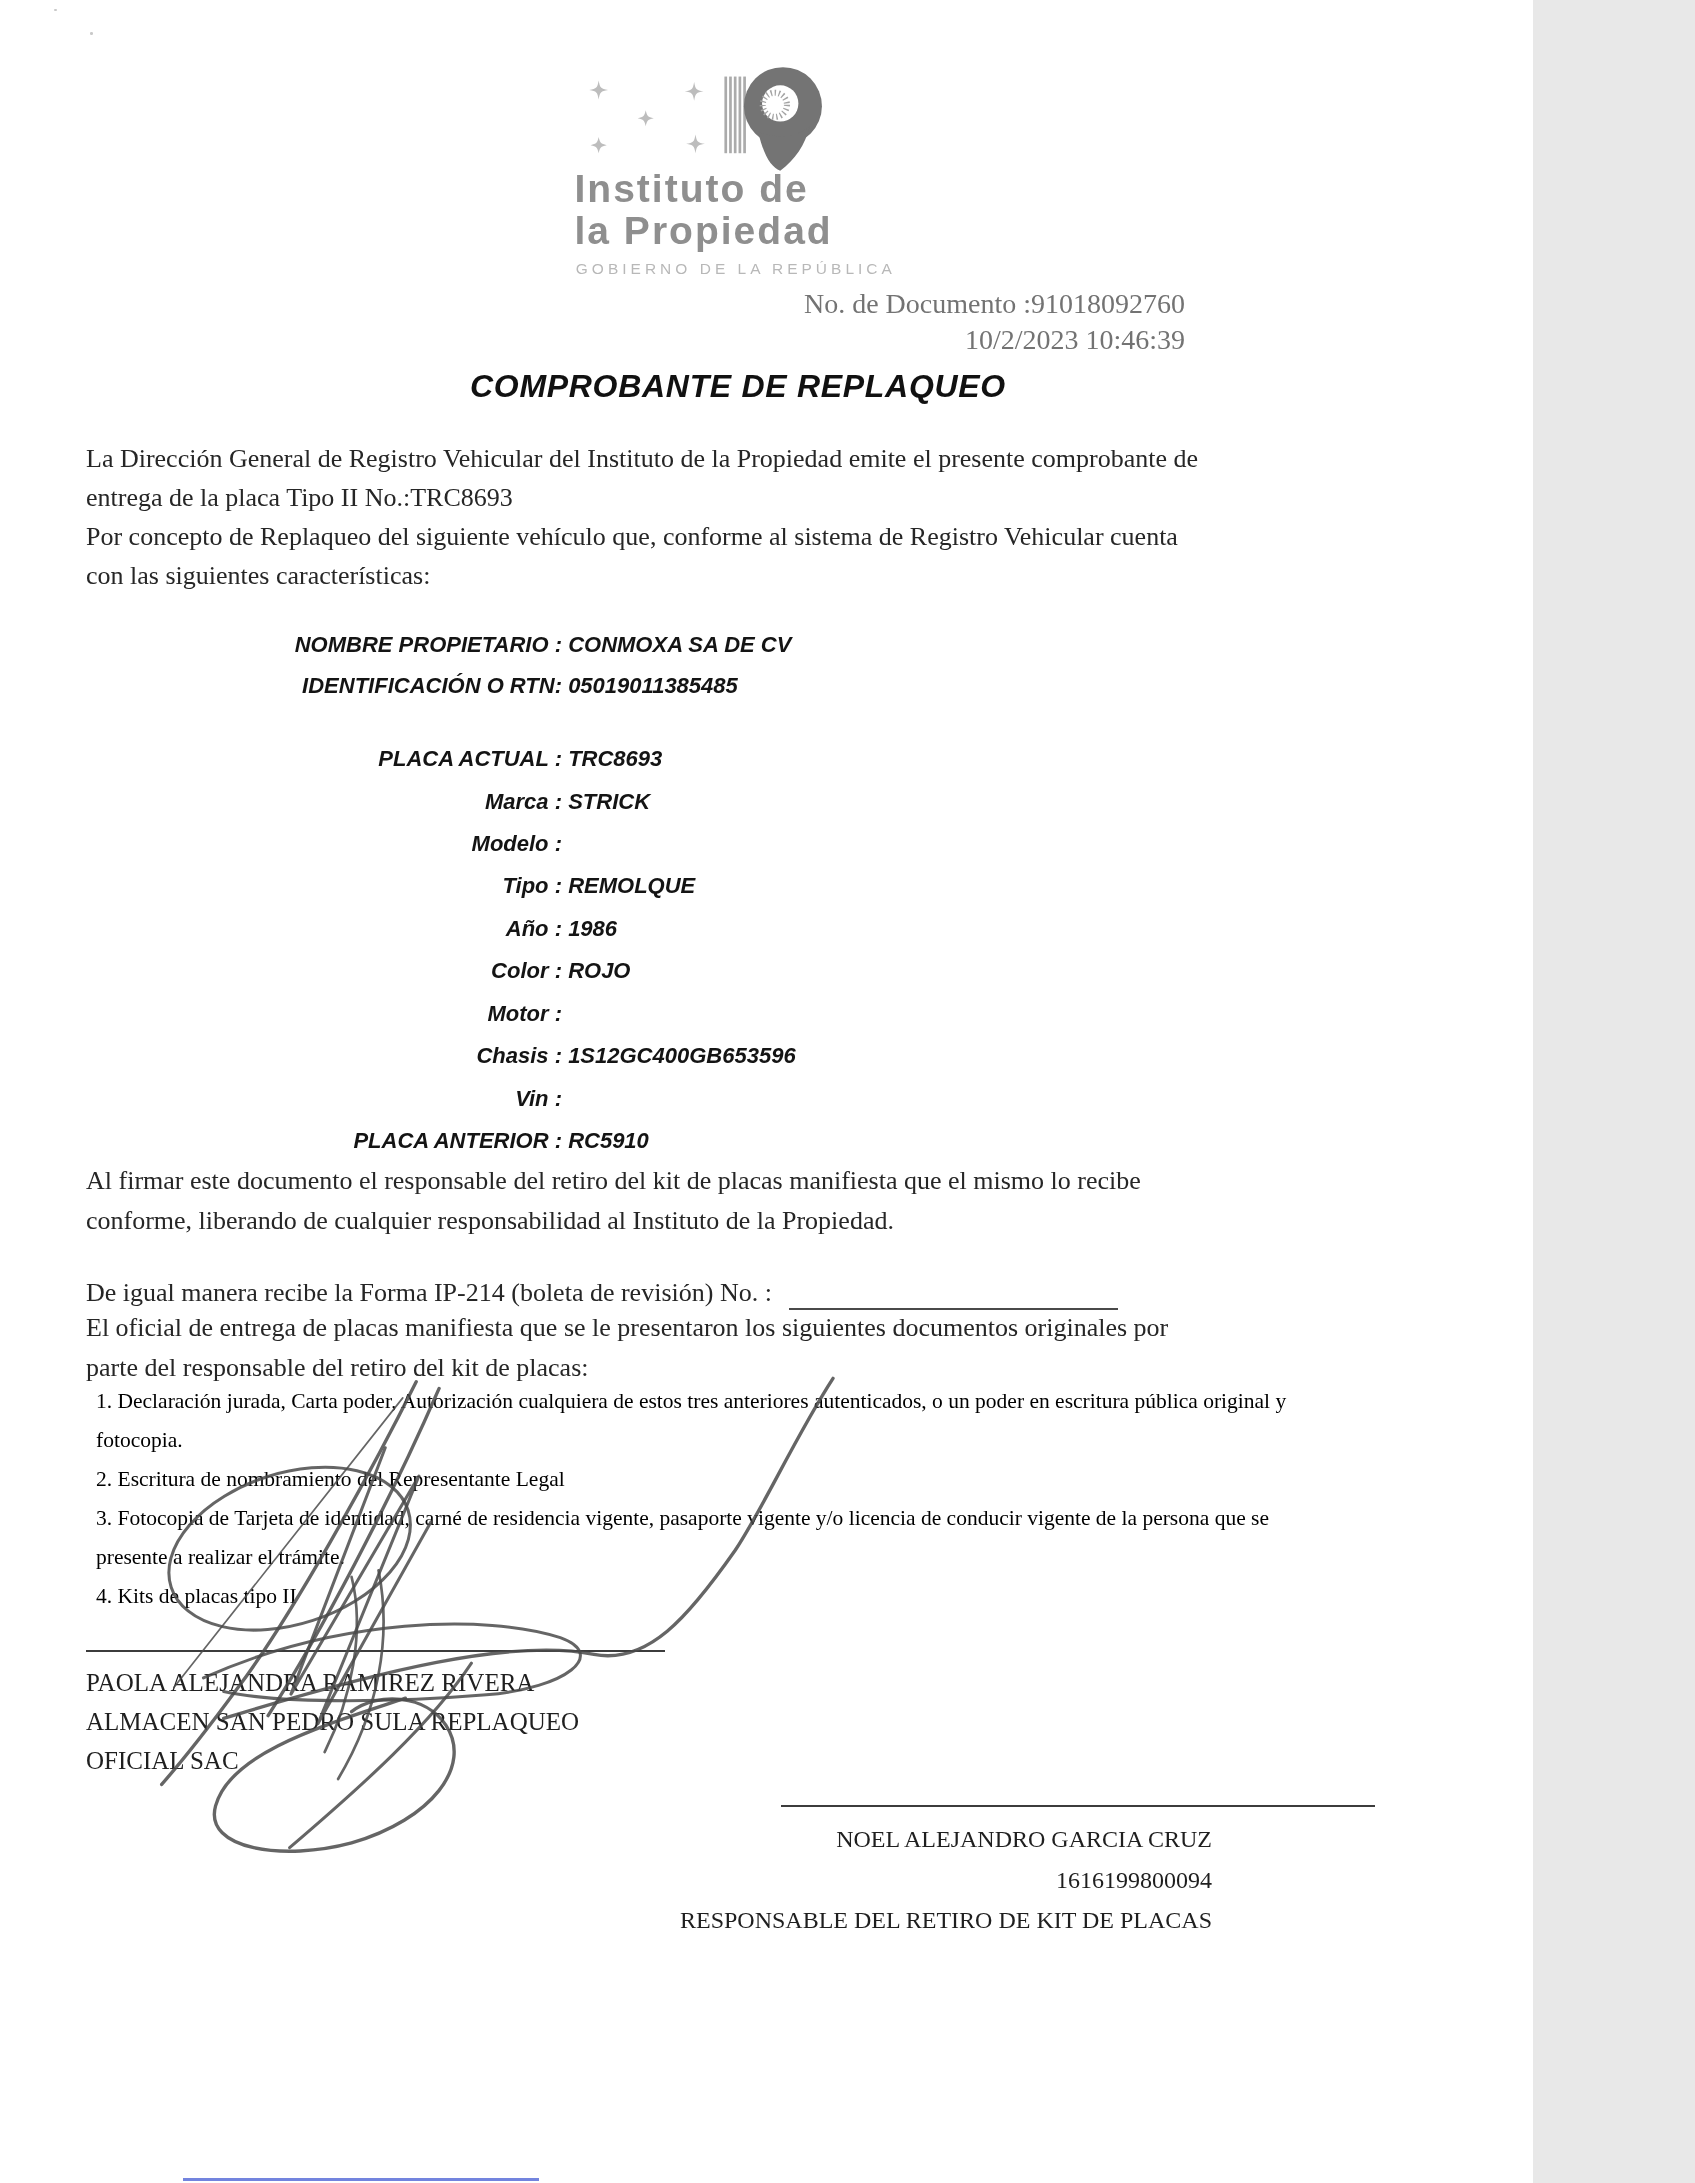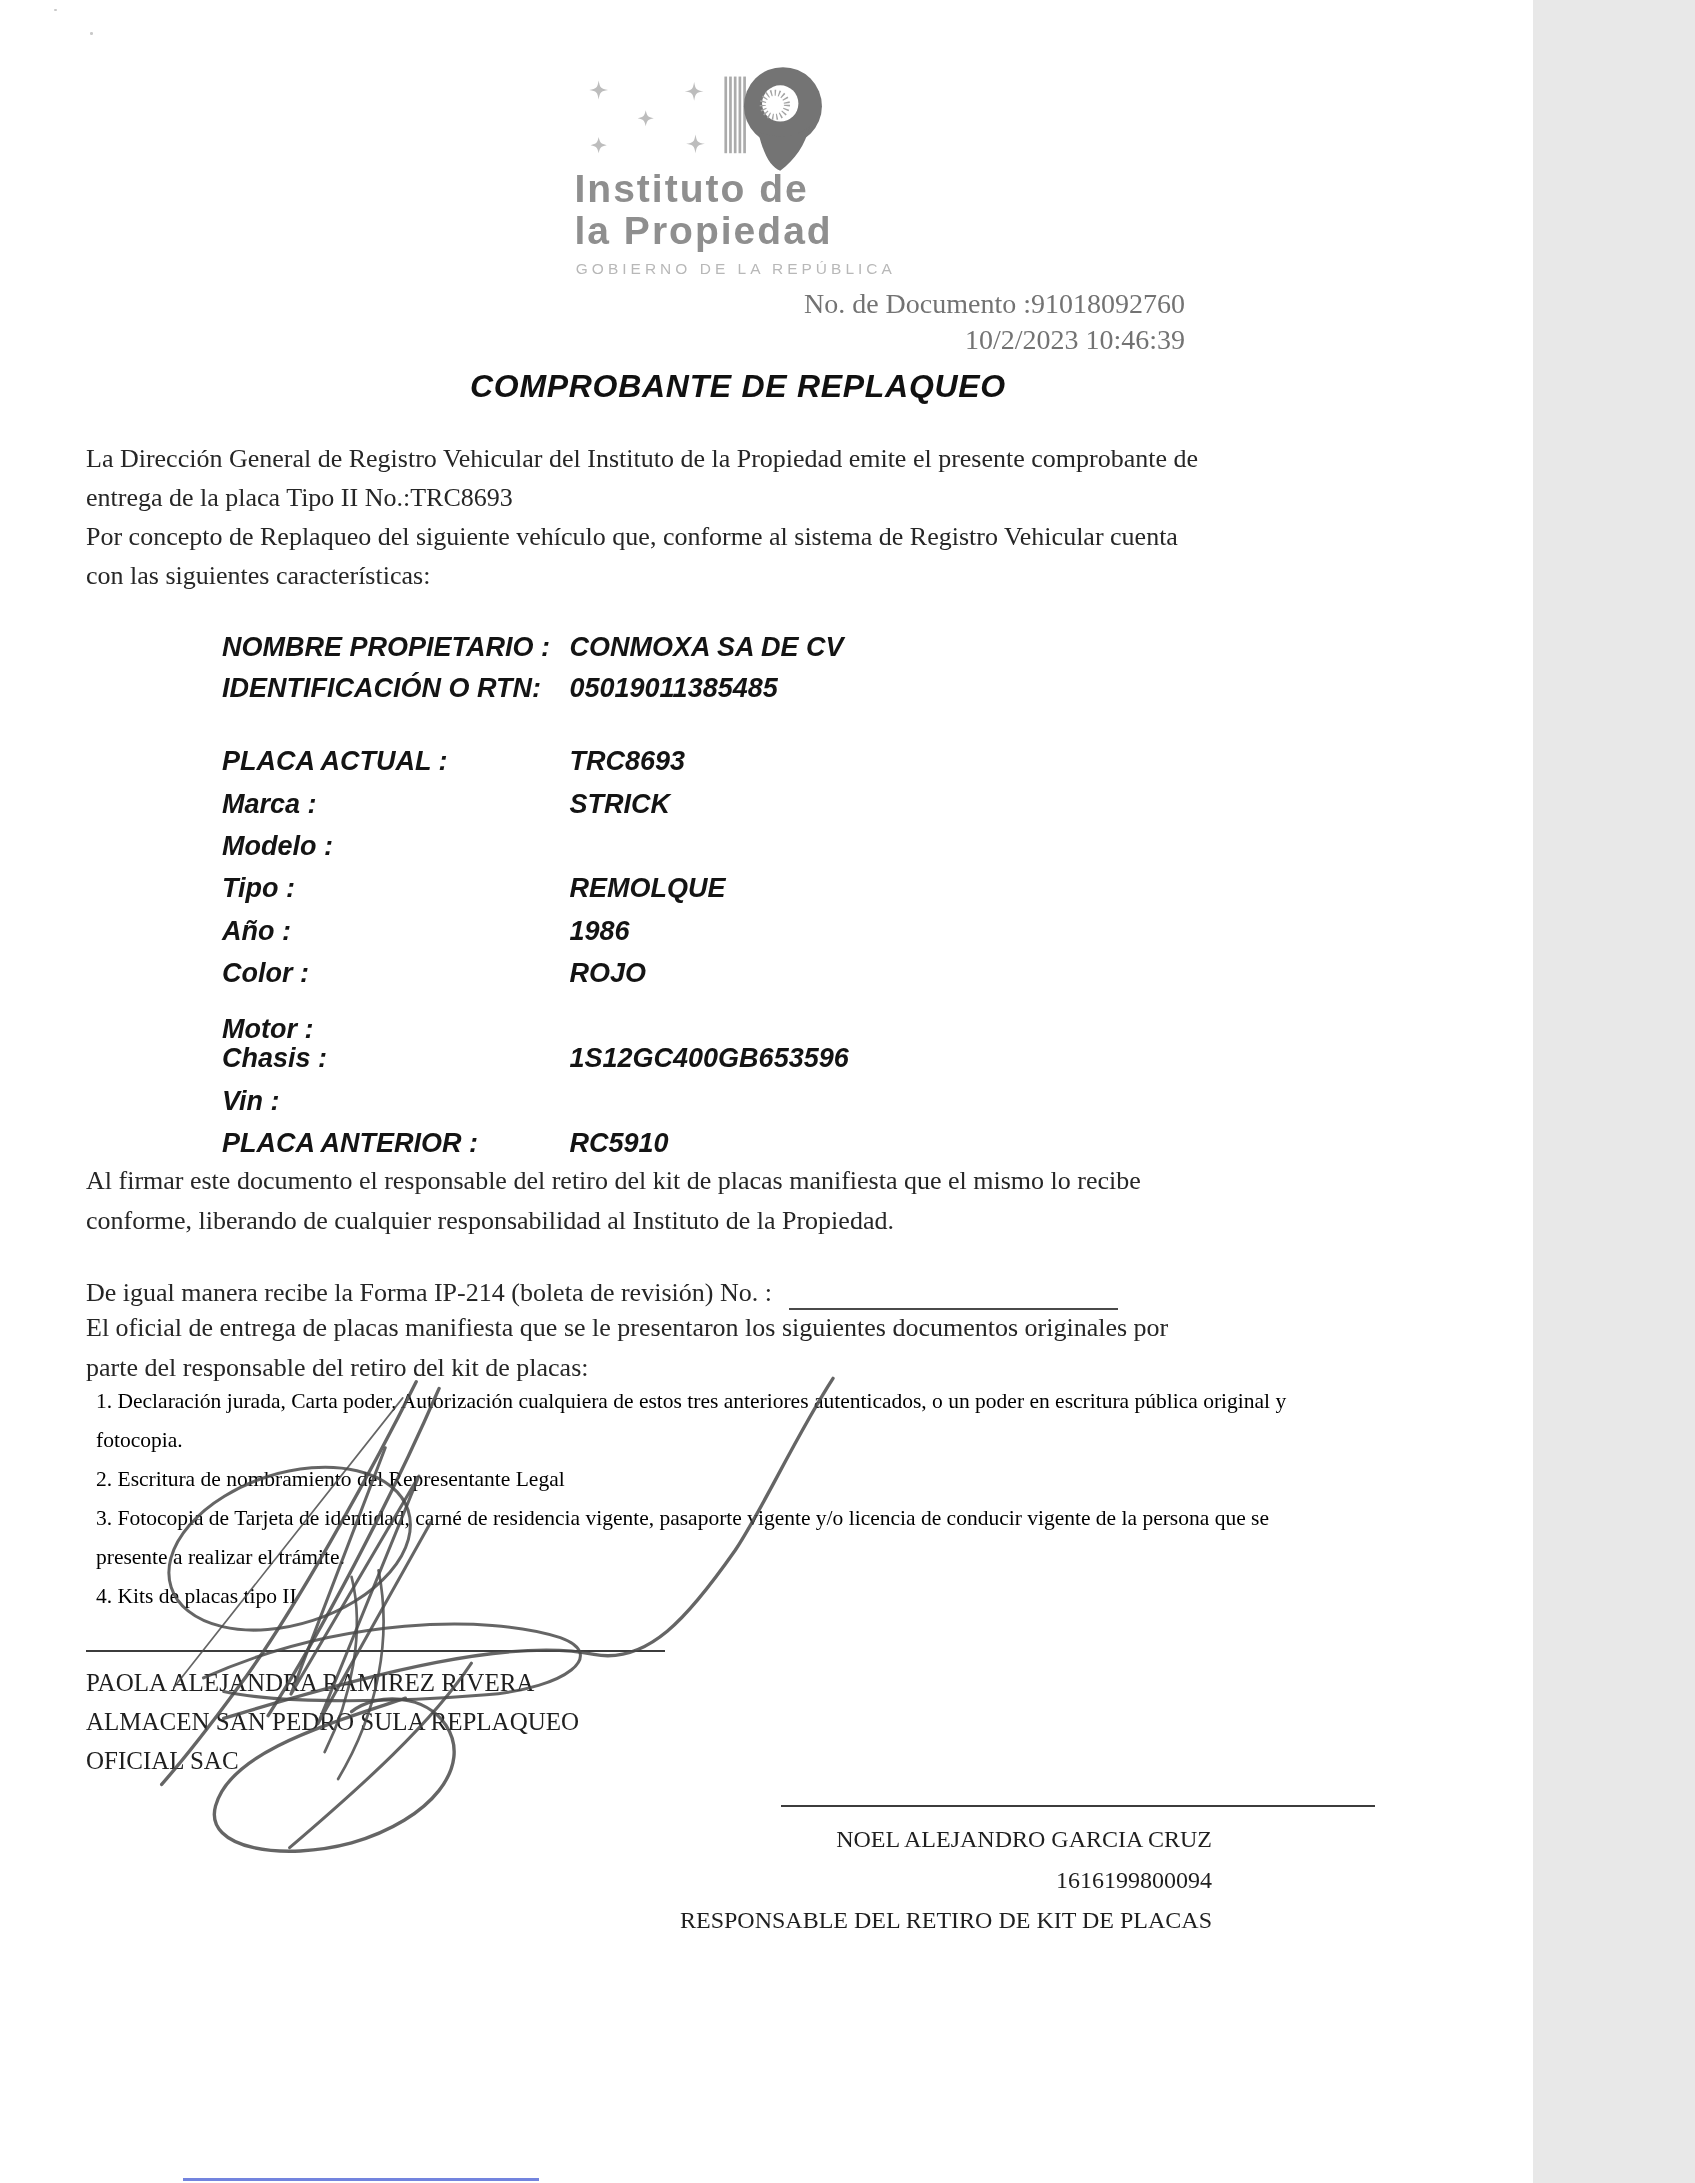--- a/index.html
+++ b/index.html
@@ -30,21 +30,21 @@
   
   .para{position:absolute;left:86px;font-size:26px;color:#262626;}
   .para .line{height:39px;white-space:nowrap;}
   .terms .line{height:40px;}
   .officer .line{height:40px;}
   
   .field-row{
     position:absolute;left:222px;
     font-family:"Liberation Sans","DejaVu Sans",sans-serif;
     font-weight:bold;font-style:italic;
-    font-size:27px;color:#141414;white-space:nowrap;
+    font-size:22px;color:#141414;white-space:nowrap;text-align:right;
   }
   .field-row .flabel{display:inline-block;width:340px;}
   
   .blank-line{
     position:absolute;left:789px;top:1284px;width:329px;height:24px;
     border-bottom:2px solid #4a4a4a;
   }
   
   .req-list{position:absolute;left:96px;top:1389px;font-size:21.5px;color:#000000;}
   .req-list .line{height:39px;white-space:nowrap;}
@@ -139,21 +139,21 @@
     <span class="fvalue">REMOLQUE</span>
   </div>
   <div class="field-row" style="top:916px;">
     <span class="flabel">Año :</span>
     <span class="fvalue">1986</span>
   </div>
   <div class="field-row" style="top:958px;">
     <span class="flabel">Color :</span>
     <span class="fvalue">ROJO</span>
   </div>
-  <div class="field-row" style="top:1001px;margin-top:13px;">
+  <div class="field-row" style="top:1001px;">
     <span class="flabel">Motor :</span>
     <span class="fvalue"></span>
   </div>
   <div class="field-row" style="top:1043px;">
     <span class="flabel">Chasis :</span>
     <span class="fvalue">1S12GC400GB653596</span>
   </div>
   <div class="field-row" style="top:1086px;">
     <span class="flabel">Vin :</span>
     <span class="fvalue"></span>

